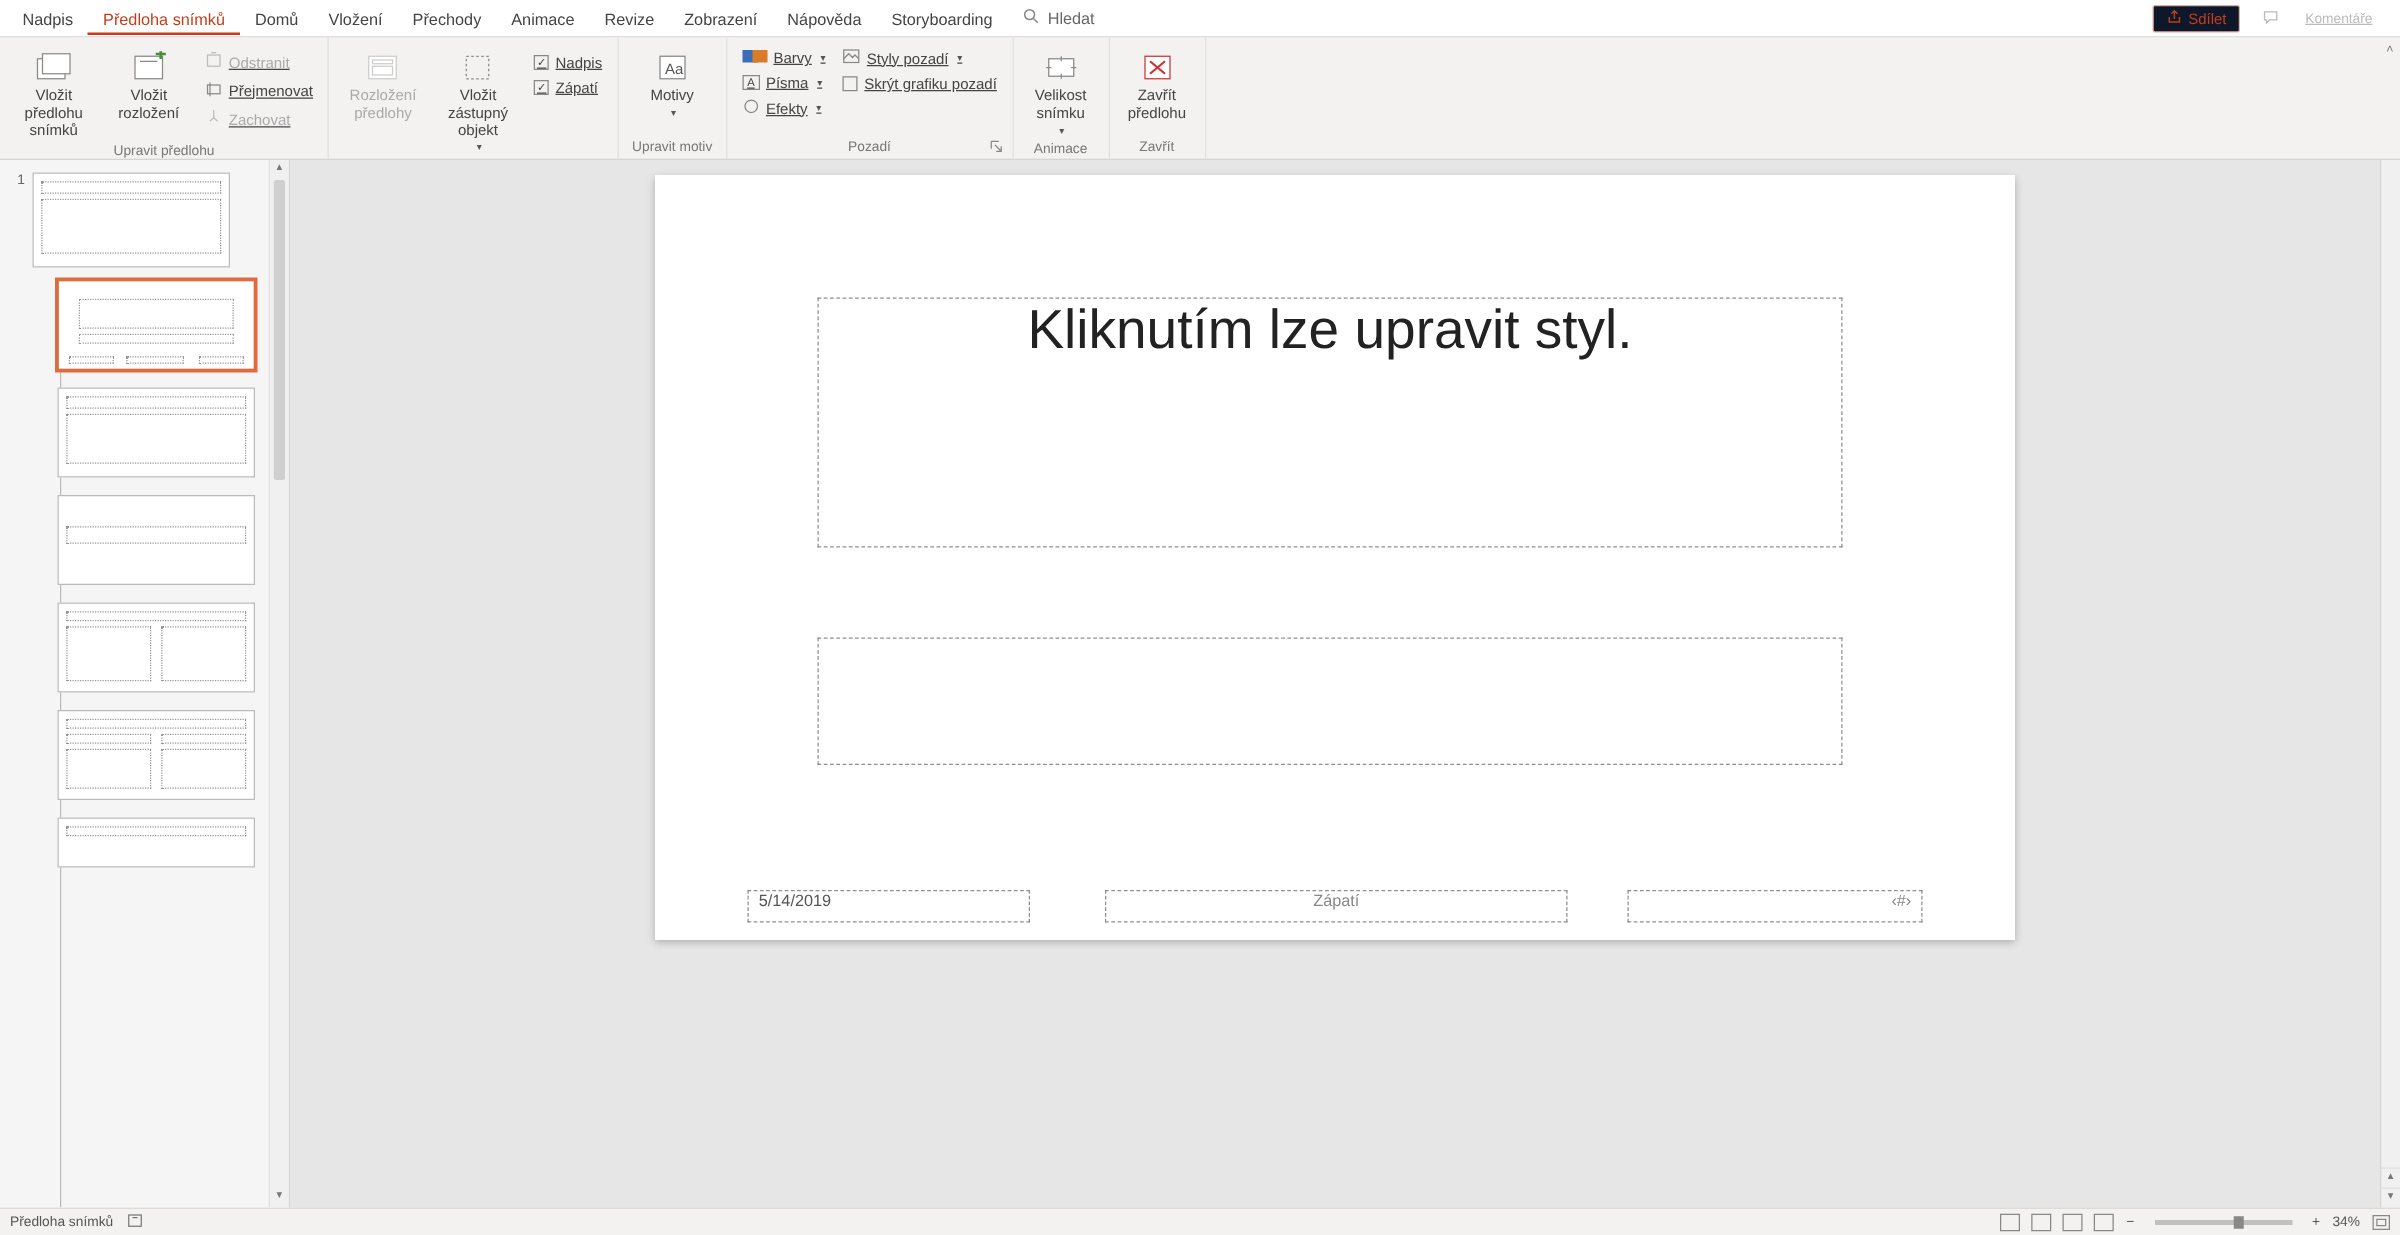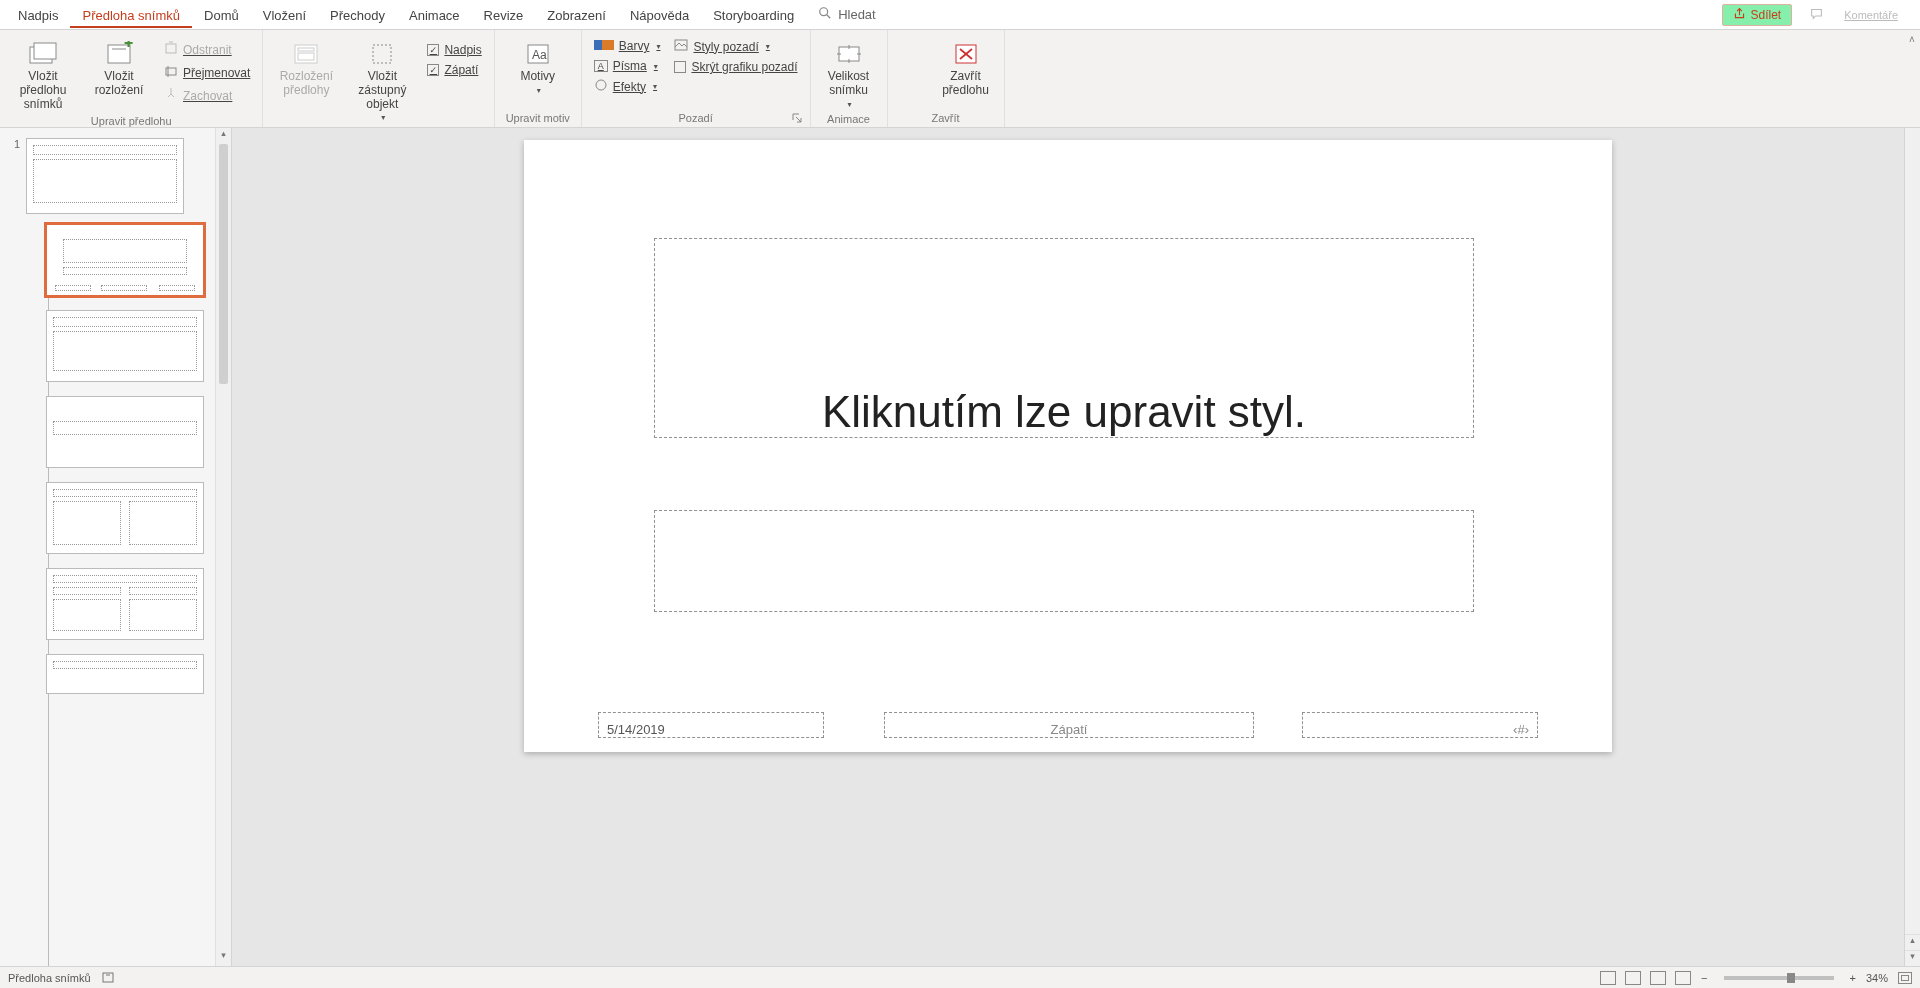--- a/index.html
+++ b/index.html
@@ -24,21 +24,21 @@
     color: #c43e1c;
     border-bottom: 2px solid #c43e1c;
     padding-bottom: 3px;
   }
   .tabs-spacer { flex: 1; }
   .search-wrap { display: flex; align-items: center; gap: 6px; color: #666; padding: 0 12px; justify-content: center; }
   .search-wrap svg { width: 14px; height: 14px; }
   .right-buttons { display: flex; align-items: center; gap: 10px; padding-right: 8px; }
   .share-btn {
     border: 1px solid #e0b0a0;
-    background: #86efac;
+    background: #0f172a;
     color: #c43e1c;
     padding: 2px 10px;
     font-size: 12px;
     border-radius: 2px;
     display: flex; align-items: center; gap: 5px;
   }
   .comments-btn {
     color: #bbb;
     font-size: 11px;
     display: flex; align-items: center; gap: 21px;
@@ -174,21 +174,21 @@
     width: 1088px;
     height: 612px;
     background: #fff;
     box-shadow: 0 2px 6px rgba(0,0,0,0.25);
     position: relative;
   }
   .ph {
     position: absolute;
     border: 1px dashed #909090;
     display: flex;
-    align-items: flex-end;
+    align-items: flex-start;
     justify-content: center;
     color: #222;
   }
   .ph-title {
     left: 130px; top: 98px; width: 820px; height: 200px;
     font-size: 44px; font-weight: 300;
   }
   .ph-sub {
     left: 130px; top: 314px; width: 820px; height: 40px;
     font-size: 20px;
@@ -429,21 +429,21 @@
         </span>
         <span>Velikost snímku</span>
         <span class="dd-arrow">▾</span>
       </div>
     </div>
     <div class="ribbon-group-label">Animace</div>
   </div>
 
   <div class="ribbon-group">
     <div class="ribbon-group-body">
-      <div class="big-btn" style="width:60px;margin-left:40px;">
+      <div class="big-btn" style="width:60px;">
         <span class="icon-box">
           <svg width="28" height="26" viewBox="0 0 28 26">
               <rect x="4" y="4" width="20" height="18" fill="#fff" stroke="#c33"></rect>
               <line x1="8" y1="8" x2="20" y2="18" stroke="#c33" stroke-width="1.8"></line>
               <line x1="20" y1="8" x2="8" y2="18" stroke="#c33" stroke-width="1.8"></line>
             </svg>
         </span>
         <span>Zavřít předlohu</span>
       </div>
     </div>

